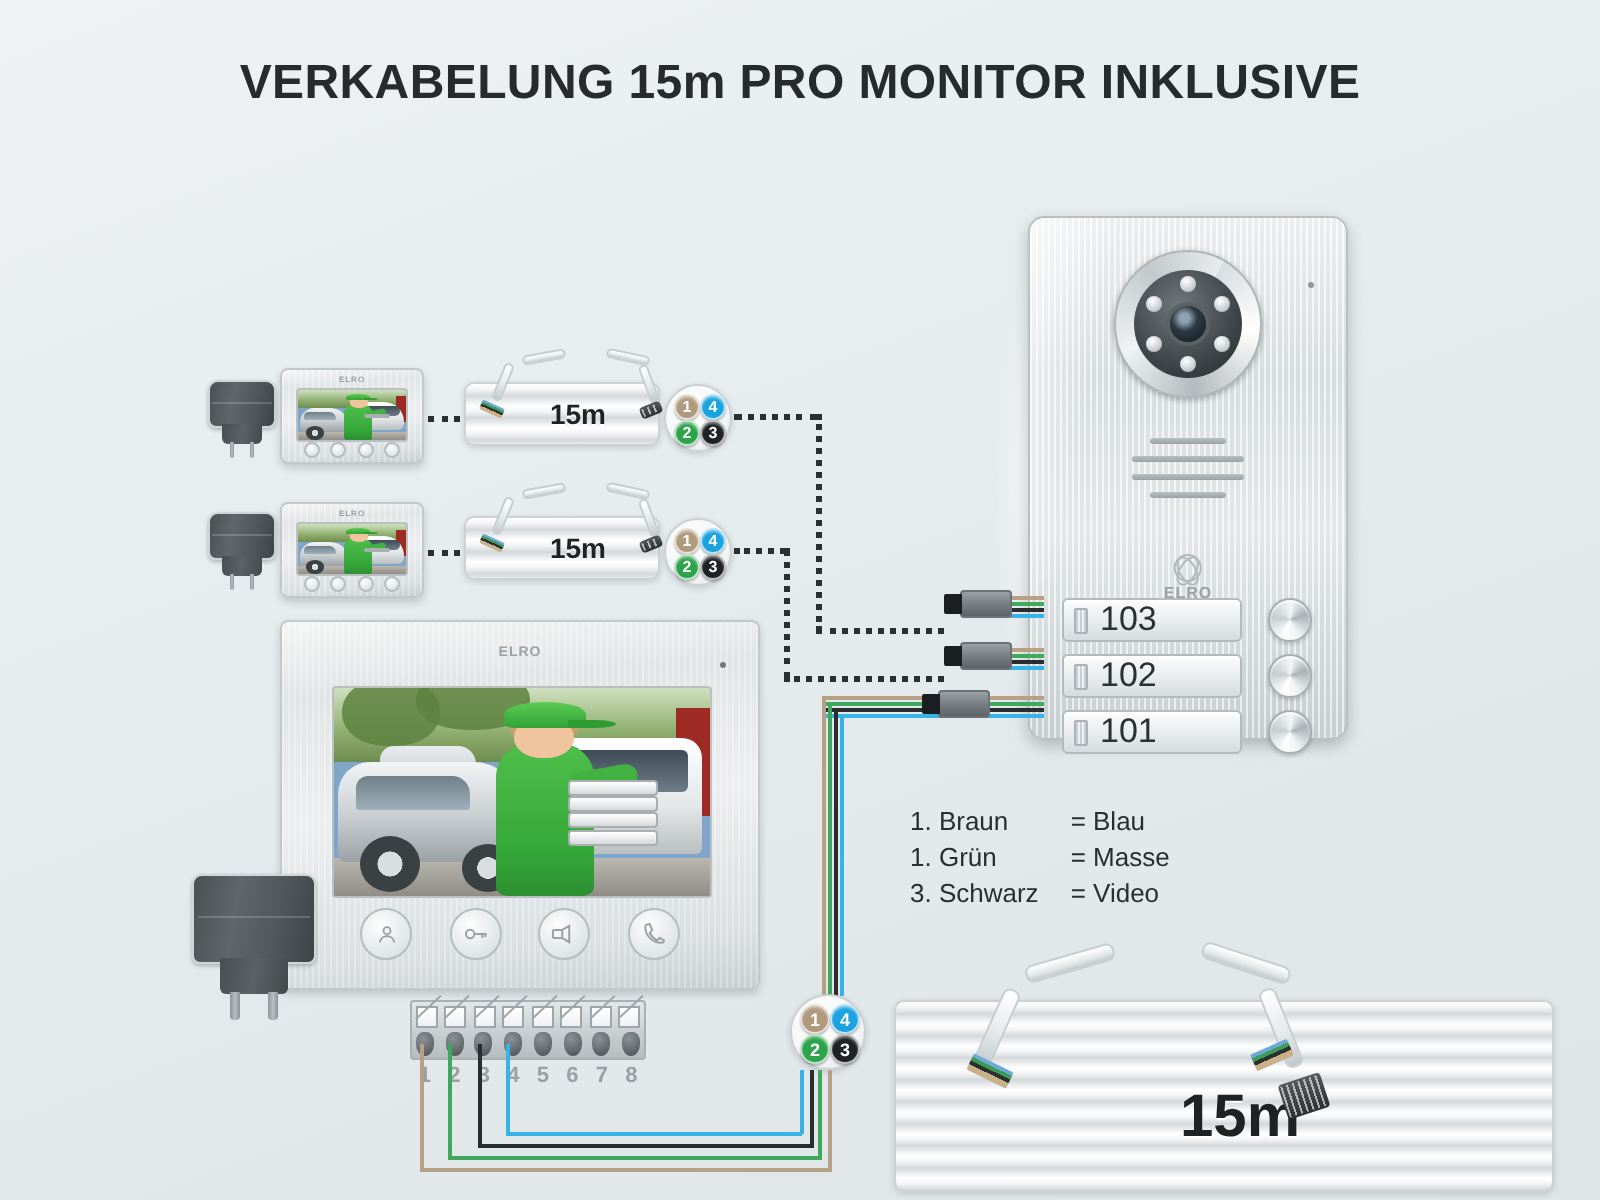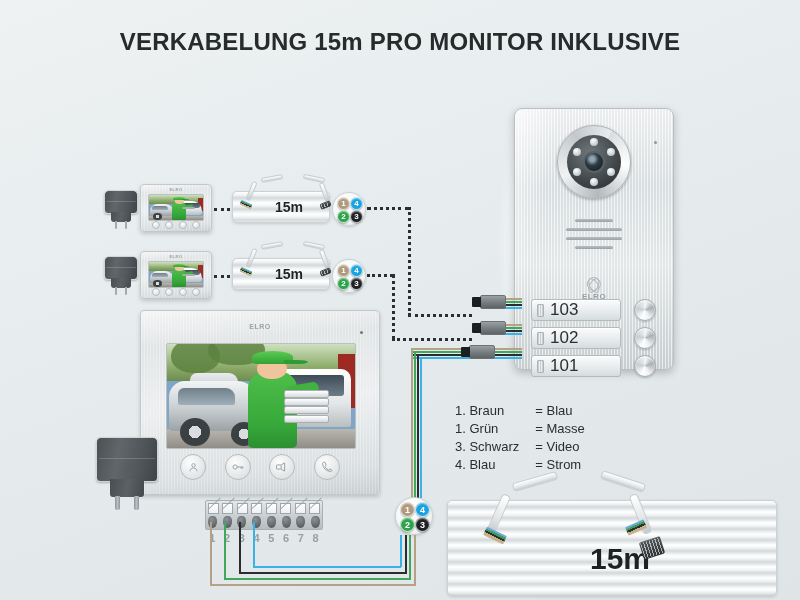--- a/index.html
+++ b/index.html
@@ -639,24 +639,20 @@
           <td>= Blau</td>
         </tr>
         <tr>
           <td class="lg-name">1. Grün</td>
           <td>= Masse</td>
         </tr>
         <tr>
           <td class="lg-name">3. Schwarz</td>
           <td>= Video</td>
         </tr>
-        <tr>
-          <td class="lg-name">4. Blau</td>
-          <td>= Strom</td>
-        </tr>
       </tbody>
     </table>
   </div>
 
   <div class="coil" style="left:447px; top:500px; width:330px; height:96px;">
     <div class="coil-label" style="font-size:30px; top:62%;">15m</div>
     <div class="coil-arm" style="left:46px; top:-8px; width:9px; height:42px; transform:rotate(24deg); border-radius:4px;"></div>
     <div class="coil-arm" style="left:64px; top:-24px; width:46px; height:9px; transform:rotate(-16deg); border-radius:4px;"></div>
     <div class="wire-tip-bare" style="left:36px; top:30px; width:22px; height:9px; transform:rotate(26deg);"></div>
     <div class="coil-arm" style="left:152px; top:-24px; width:46px; height:9px; transform:rotate(18deg); border-radius:4px;"></div>

